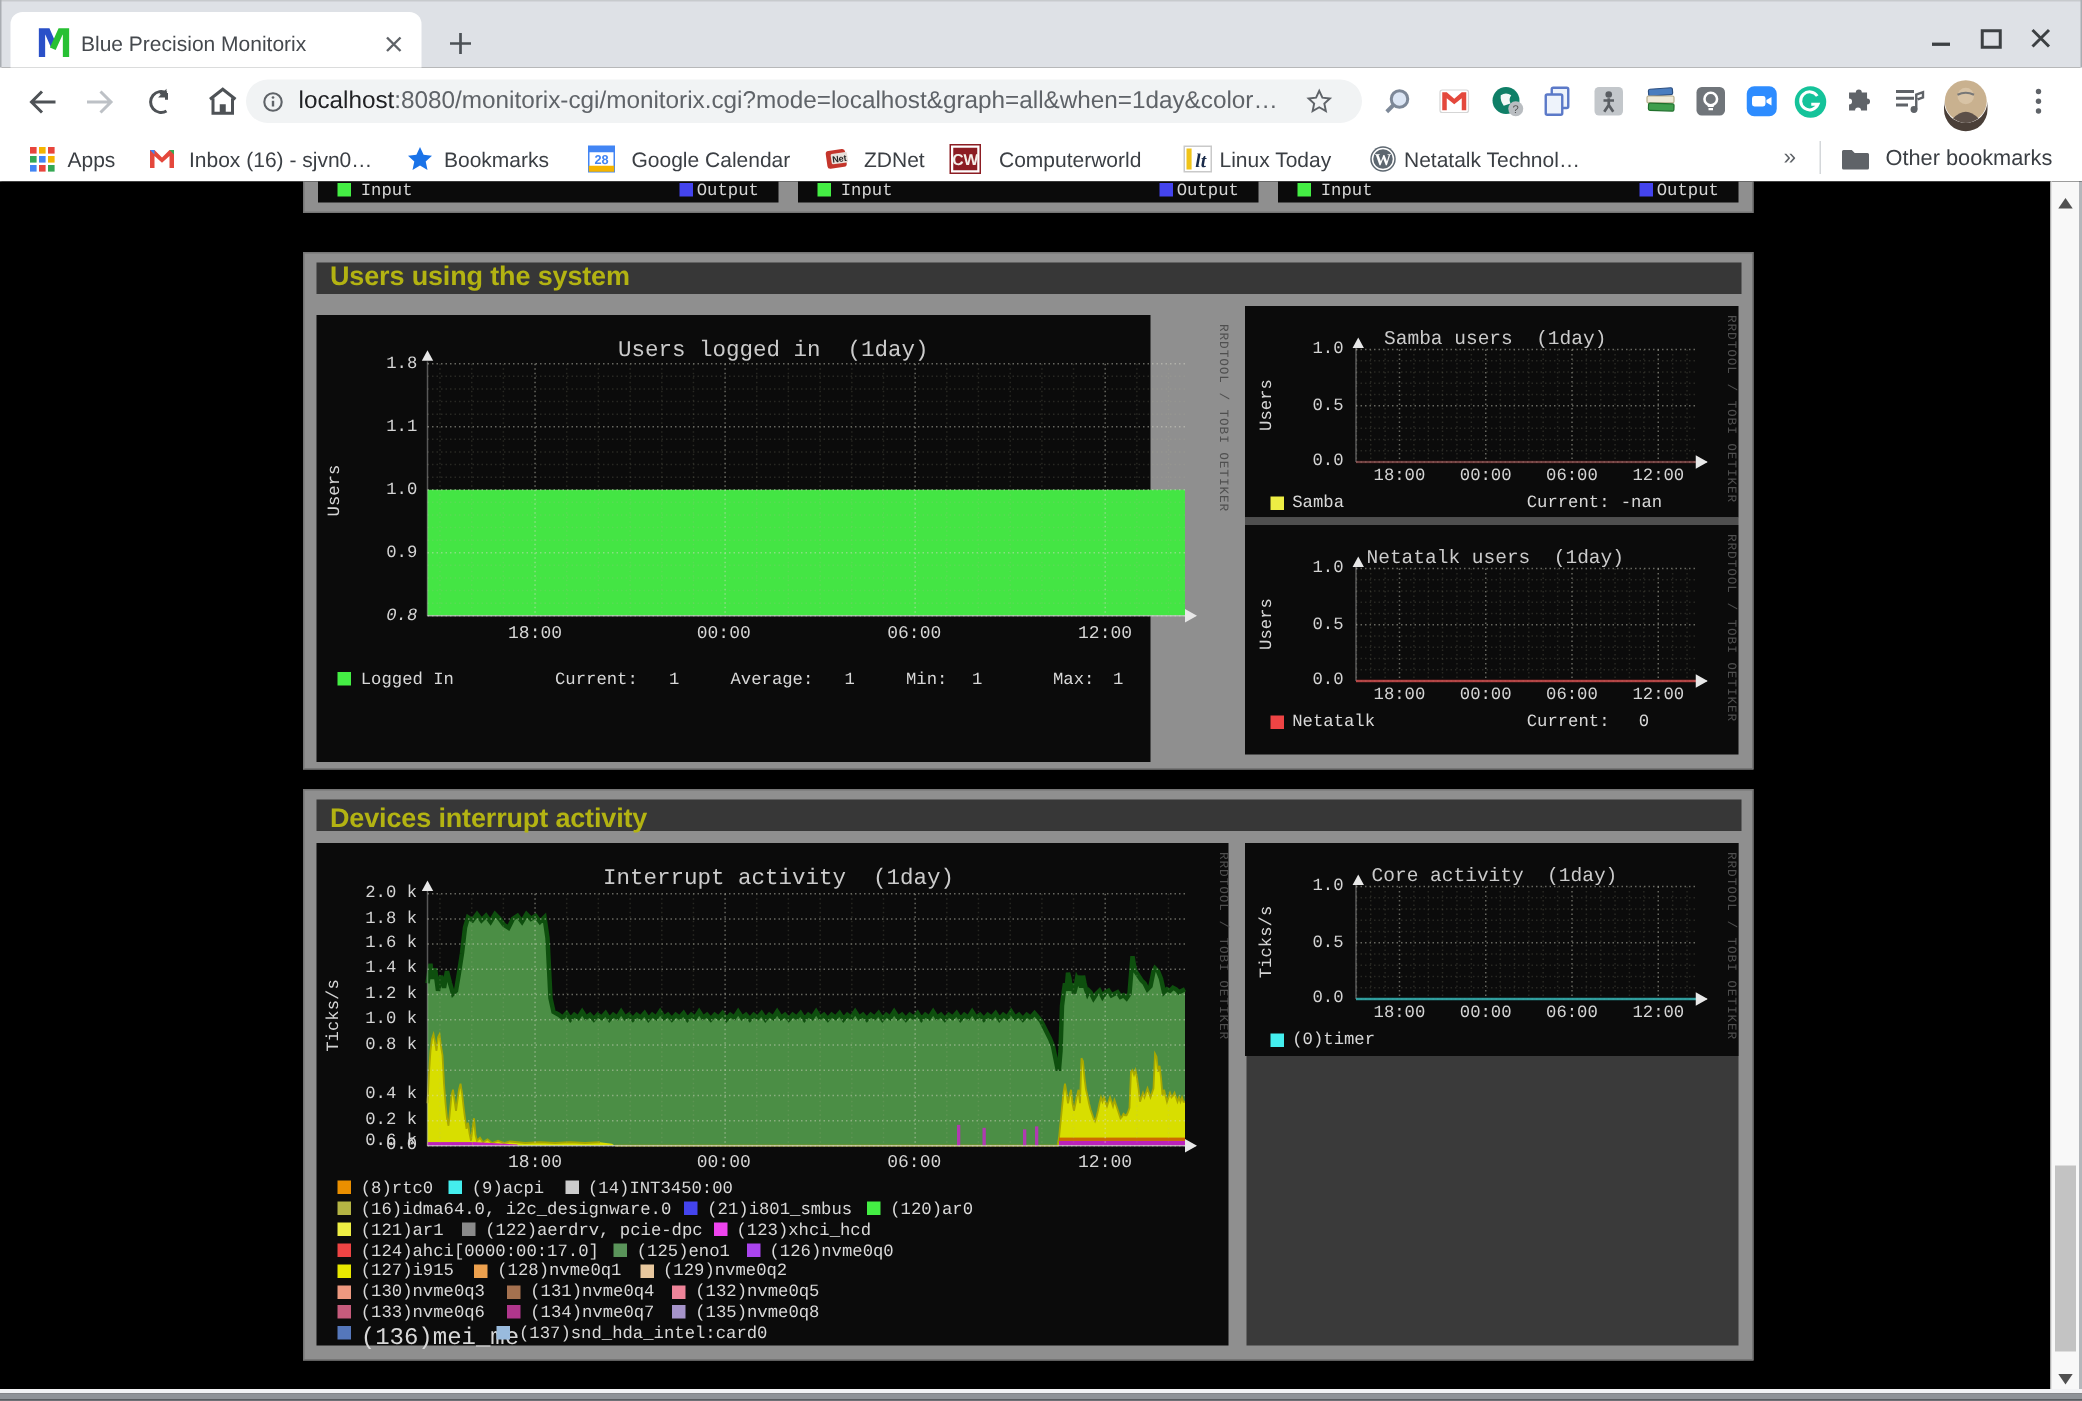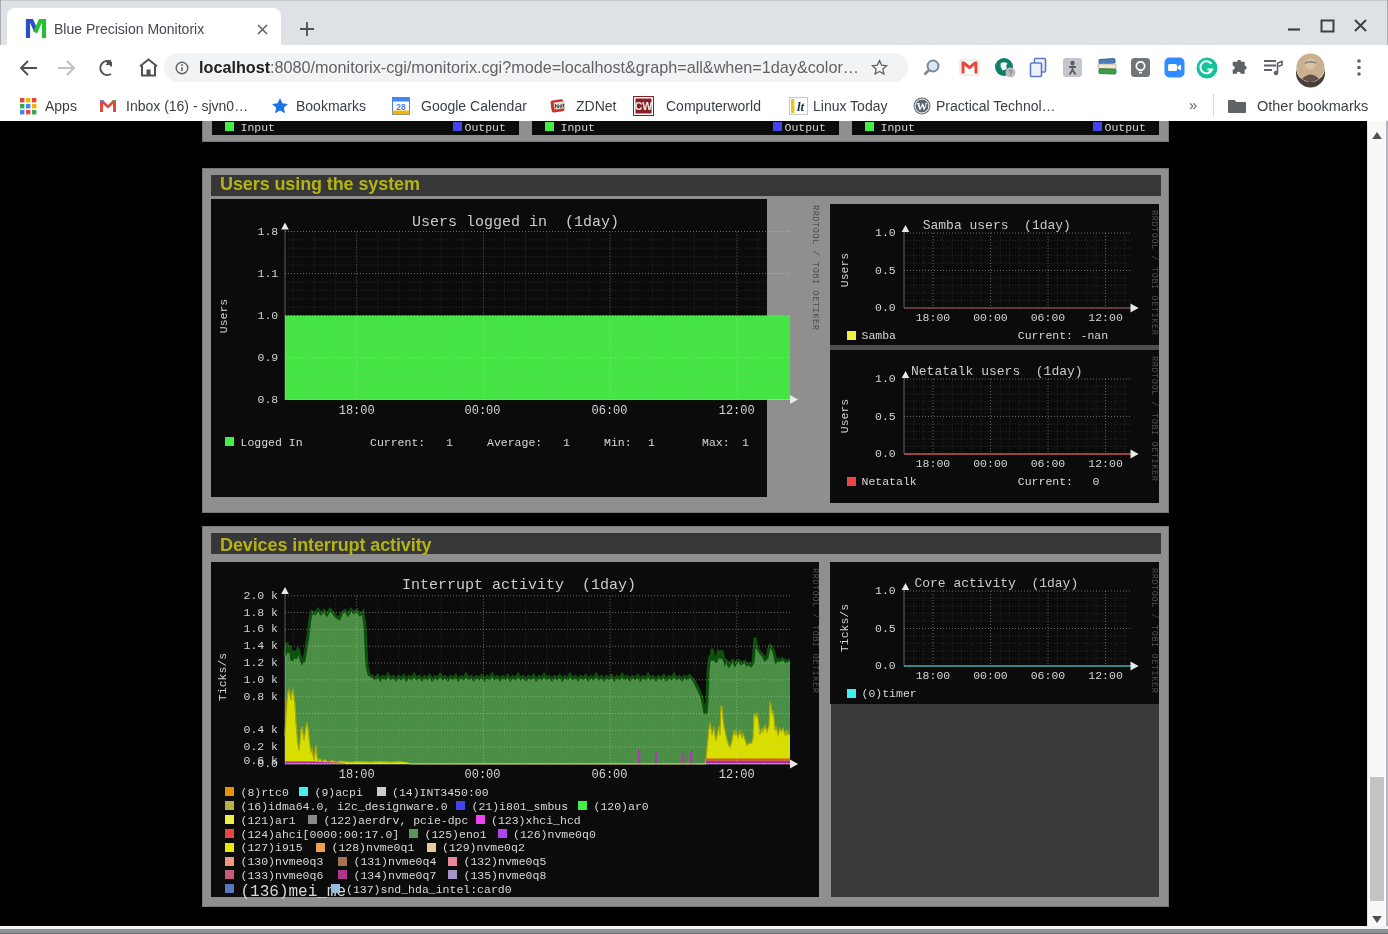--- a/index.html
+++ b/index.html
@@ -48,21 +48,21 @@
 <path d="M123 7.5 L123 17.5 L136 17.5 L136 7.5"></path>
 <rect x="127.5" y="11.5" width="4" height="6" fill="#4e5256" stroke="none"></rect>
 </g>
 </svg>
 <div class="abs" style="left:164px;top:53px;width:744px;height:29px;background:#f1f3f4;border-radius:14.5px;"></div>
 <svg class="abs" style="left:175px;top:61px;" width="14" height="14" viewBox="0 0 14 14">
 <circle cx="7" cy="7" r="5.8" fill="none" stroke="#5f6368" stroke-width="1.4"></circle>
 <path d="M7 6.2 L7 10" stroke="#5f6368" stroke-width="1.6"></path>
     <circle cx="7" cy="4" r="0.9" fill="#5f6368"></circle>
 </svg>
-<div class="abs" style="left:199px;top:57.5px;font-size:16.2px;color:#5f6368;white-space:nowrap;"><span style="color:#202124;font-weight:bold;">localhost</span>:8080/monitorix-cgi/monitorix.cgi?mode=localhost&amp;graph=all&amp;when=1day&amp;color…</div>
+<div class="abs" style="left:199px;top:57.5px;font-size:16.2px;color:#5f6368;white-space:nowrap;"><span style="color:#202124;">localhost</span>:8080/monitorix-cgi/monitorix.cgi?mode=localhost&amp;graph=all&amp;when=1day&amp;color…</div>
 <svg class="abs" style="left:871px;top:59px;" width="17" height="17" viewBox="0 0 17 17">
 <path d="M8.5 1.6 L10.6 6.1 L15.6 6.7 L11.9 10.1 L12.9 15 L8.5 12.5 L4.1 15 L5.1 10.1 L1.4 6.7 L6.4 6.1 Z" fill="none" stroke="#5f6368" stroke-width="1.3"></path>
   </svg>
 <svg class="abs" style="left:922px;top:57px;" width="21" height="21" viewBox="0 0 21 21">
 <circle cx="11" cy="9" r="5.5" fill="#dce6f5" stroke="#7d8898" stroke-width="2"></circle>
 <path d="M7 13 L2.5 17.5" stroke="#7d8898" stroke-width="2.6"></path>
   </svg>
 <svg class="abs" style="left:959px;top:57px;" width="21" height="21" viewBox="0 0 21 21">
 <rect x="1" y="3" width="19" height="15" rx="1.5" fill="#fff" stroke="#d5d5d5" stroke-width="0.8"></rect>
 <path d="M2.5 4.5 L2.5 16.5 L5.5 16.5 L5.5 8.5 L10.5 12.5 L15.5 8.5 L15.5 16.5 L18.5 16.5 L18.5 4.5 L15.5 4.5 L10.5 8.8 L5.5 4.5 Z" fill="#e4483c"></path>
@@ -167,21 +167,21 @@
 <rect x="0.5" y="0.5" width="18" height="17" fill="#fff" stroke="#c9c9c9" stroke-width="1"></rect>
 <rect x="2" y="2" width="3.4" height="14" fill="#f0c419"></rect>
 <text x="11.5" y="14" font-size="13" font-weight="bold" font-style="italic" fill="#1a2b4a" text-anchor="middle" font-family="Liberation Serif">lt</text>
 </svg>
 <div class="abs bmtxt" style="left:813px;top:98px;">Linux Today</div>
 <svg class="abs" style="left:913px;top:97px;" width="18" height="18" viewBox="0 0 18 18">
 <circle cx="9" cy="9" r="8.5" fill="#5d6770"></circle>
 <circle cx="9" cy="9" r="7" fill="none" stroke="#fff" stroke-width="1"></circle>
 <text x="9" y="13" font-size="11" font-weight="bold" fill="#fff" text-anchor="middle" font-family="Liberation Serif">W</text>
 </svg>
-<div class="abs bmtxt" style="left:936px;top:98px;">Practical Technol…</div>
+<div class="abs bmtxt" style="left:936px;top:98px;">Netatalk Technol…</div>
 <div class="abs" style="left:1189px;top:96px;font-size:15px;color:#5f6368;">»</div>
 <div class="abs" style="left:1213px;top:94px;width:1px;height:22px;background:#d4d7da;"></div>
 <svg class="abs" style="left:1227px;top:99px;" width="20" height="15" viewBox="0 0 20 15">
 <path d="M1 2 Q1 1 2 1 L7.5 1 L9.5 3 L18 3 Q19 3 19 4 L19 13 Q19 14 18 14 L2 14 Q1 14 1 13 Z" fill="#5f6368"></path>
 </svg>
 <div class="abs bmtxt" style="left:1257px;top:98px;font-size:14.5px;">Other bookmarks</div>
 <div class="abs" style="left:0;top:121px;width:1388px;height:804.5px;background:#000;overflow:hidden;">
     <div style="position:absolute;left:0;top:-121px;width:1388px;height:934px;">
 <div class="abs" style="left:202px;top:98px;width:967px;height:44px;background:#8f8f8f;border:1px solid #757575;"></div>
 <div class="cell" style="left:212px;top:100px;width:307px;height:34.5px;"></div>
@@ -195,21 +195,21 @@
 <div style="position:absolute;left:773.0px;top:122.0px;width:9px;height:9px;background:#4444EE;"></div>
 <div class="gt" style="left:784.5px;top:120.5px;font-size:11.5px;color:#d4d4d4;">Output</div>
 <div class="cell" style="left:852px;top:100px;width:307px;height:34.5px;"></div>
 <div style="position:absolute;left:865.0px;top:122.0px;width:9px;height:9px;background:#44EE44;"></div>
 <div class="gt" style="left:880.5px;top:120.5px;font-size:11.5px;color:#d4d4d4;">Input</div>
 <div style="position:absolute;left:1093.0px;top:122.0px;width:9px;height:9px;background:#4444EE;"></div>
 <div class="gt" style="left:1104.5px;top:120.5px;font-size:11.5px;color:#d4d4d4;">Output</div>
 <div class="abs" style="left:202px;top:168px;width:967px;height:345px;background:#8f8f8f;border:1px solid #757575;"></div>
 <div class="abs" style="left:211px;top:174.5px;width:950px;height:21.5px;background:#373737;"></div>
 <div class="abs" style="left:220px;top:174px;font-size:18px;font-weight:bold;letter-spacing:-0.1px;color:#b3b312;">Users using the system</div>
-<div class="cell" style="left:211px;top:199px;width:556px;height:298px;">
+<div class="cell" style="left:211px;top:210px;width:556px;height:298px;">
 <svg width="608" height="298" viewBox="0 0 608 298">
           <rect x="74" y="116.5" width="505" height="84" fill="#44e544"></rect>
           <line x1="74.0" y1="40.9" x2="579.0" y2="40.9" stroke="#b8b89a" stroke-opacity="0.17" stroke-width="1" stroke-dasharray="1,2"></line>
           <line x1="74.0" y1="49.3" x2="579.0" y2="49.3" stroke="#b8b89a" stroke-opacity="0.17" stroke-width="1" stroke-dasharray="1,2"></line>
           <line x1="74.0" y1="57.7" x2="579.0" y2="57.7" stroke="#b8b89a" stroke-opacity="0.17" stroke-width="1" stroke-dasharray="1,2"></line>
           <line x1="74.0" y1="66.1" x2="579.0" y2="66.1" stroke="#b8b89a" stroke-opacity="0.17" stroke-width="1" stroke-dasharray="1,2"></line>
           <line x1="74.0" y1="82.9" x2="579.0" y2="82.9" stroke="#b8b89a" stroke-opacity="0.17" stroke-width="1" stroke-dasharray="1,2"></line>
           <line x1="74.0" y1="91.3" x2="579.0" y2="91.3" stroke="#b8b89a" stroke-opacity="0.17" stroke-width="1" stroke-dasharray="1,2"></line>
           <line x1="74.0" y1="99.7" x2="579.0" y2="99.7" stroke="#b8b89a" stroke-opacity="0.17" stroke-width="1" stroke-dasharray="1,2"></line>
           <line x1="74.0" y1="108.1" x2="579.0" y2="108.1" stroke="#b8b89a" stroke-opacity="0.17" stroke-width="1" stroke-dasharray="1,2"></line>
@@ -253,21 +253,21 @@
           <line x1="74.0" y1="31.0" x2="74.0" y2="200.5" stroke="#cccccc" stroke-width="1" stroke-opacity="0.4"></line>
           <line x1="74.0" y1="200.5" x2="586.0" y2="200.5" stroke="#cccccc" stroke-width="1" stroke-opacity="0.7"></line>
           <polygon points="74.0,23.5 70.2,30.5 77.8,30.5" fill="#e8e8e8"></polygon>
           <polygon points="587.0,200.5 579.0,196.0 579.0,205.0" fill="#e8e8e8"></polygon>
         </svg>
 <div class="gt" style="left:201.0px;top:15.0px;font-size:15px;color:#cbcbcb;">Users logged in  (1day)</div>
 <div class="gt" style="left:46.5px;top:26.0px;font-size:11.5px;color:#d4d4d4;">1.8</div>
 <div class="gt" style="left:46.5px;top:68.0px;font-size:11.5px;color:#d4d4d4;text-align:right;">1.1</div>
 <div class="gt" style="left:46.5px;top:110.0px;font-size:11.5px;color:#d4d4d4;">1.0</div>
 <div class="gt" style="left:46.5px;top:152.0px;font-size:11.5px;color:#d4d4d4;">0.9</div>
-<div class="gt" style="left:46.5px;top:194.0px;font-size:11.5px;color:#d4d4d4;">0.8</div>
+<div class="gt" style="left:46.5px;top:194.0px;font-size:11.5px;color:#d4d4d4;font-style:italic;">0.8</div>
 <div class="gt" style="left:12.5px;top:116.5px;font-size:11.5px;color:#d4d4d4;transform:translate(-50%,-50%) rotate(-90deg);white-space:nowrap;">Users</div>
 <div class="gt" style="left:127.7px;top:204.5px;font-size:12px;color:#d4d4d4;">18:00</div>
 <div class="gt" style="left:253.5px;top:204.5px;font-size:12px;color:#d4d4d4;">00:00</div>
 <div class="gt" style="left:380.5px;top:204.5px;font-size:12px;color:#d4d4d4;">06:00</div>
 <div class="gt" style="left:507.7px;top:204.5px;font-size:12px;color:#d4d4d4;">12:00</div>
 <div style="position:absolute;left:14.0px;top:238.0px;width:9px;height:9px;background:#44EE44;"></div>
 <div class="gt" style="left:29.5px;top:236.5px;font-size:11.5px;color:#d8d8d8;">Logged In</div>
 <div class="gt" style="left:159.0px;top:236.5px;font-size:11.5px;color:#d8d8d8;">Current:</div>
 <div class="gt" style="left:235.0px;top:236.5px;font-size:11.5px;color:#d8d8d8;">1</div>
 <div class="gt" style="left:276.0px;top:236.5px;font-size:11.5px;color:#d8d8d8;">Average:</div>

